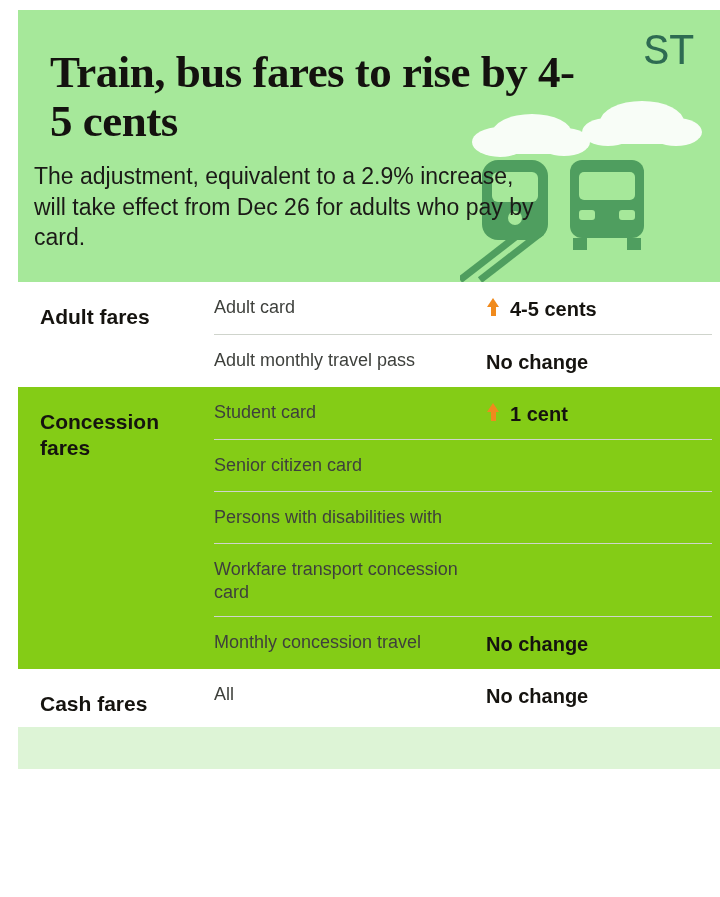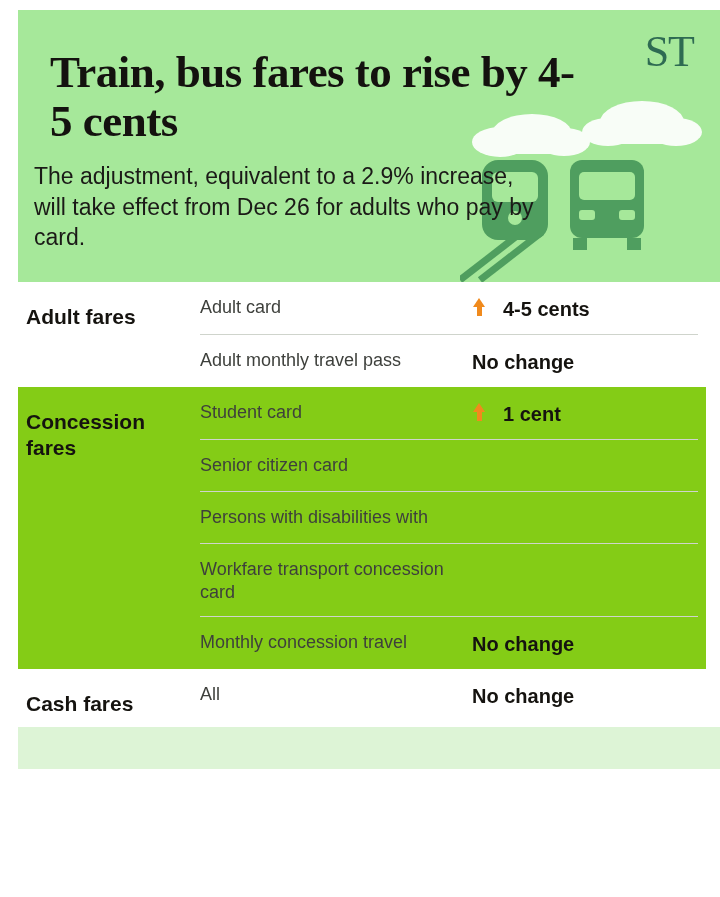--- a/index.html
+++ b/index.html
@@ -61,21 +61,21 @@
     font-family: "Liberation Sans", sans-serif;
     font-size: 23px;
     line-height: 1.33;
     color: #1b1a17;
     max-width: 500px;
   }
   .st-logo {
     position: absolute;
     right: 26px;
     top: 20px;
-    font-family: Liberation Serif, serif;
+    font-family: Liberation Mono, monospace;
     font-size: 44px;
     color: #2e6b52;
     letter-spacing: -1px;
     z-index: 4;
     line-height: 1;
   }
   .st-logo .s { font-weight: normal; }
   .st-logo .t { font-weight: normal; }
 
   .art {
@@ -83,21 +83,21 @@
     right: 0;
     bottom: 0;
     width: 260px;
     height: 200px;
     z-index: 1;
   }
 
   
   .table {
     position: relative;
-    margin-left: 4px;
+    margin-left: 18px;
     width: 702px;
     border-radius: 26px;
   }
   .band {
     display: flex;
     width: 100%;
     box-sizing: border-box;
   }
   .band.white { background: #ffffff; }
   .band.green { background: #84cc16; }
@@ -137,21 +137,21 @@
     padding-right: 14px;
     box-sizing: border-box;
   }
   .row-value {
     flex: 1 1 auto;
     font-size: 20px;
     font-weight: bold;
     color: #15130f;
     display: flex;
     align-items: flex-start;
-    gap: 16px;
+    gap: 9px;
     line-height: 1.25;
     padding-top: 1px;
   }
   .arrow-up {
     display: inline-block;
     width: 15px;
     height: 19px;
     position: relative;
     flex: 0 0 15px;
     margin-top: 1px;

